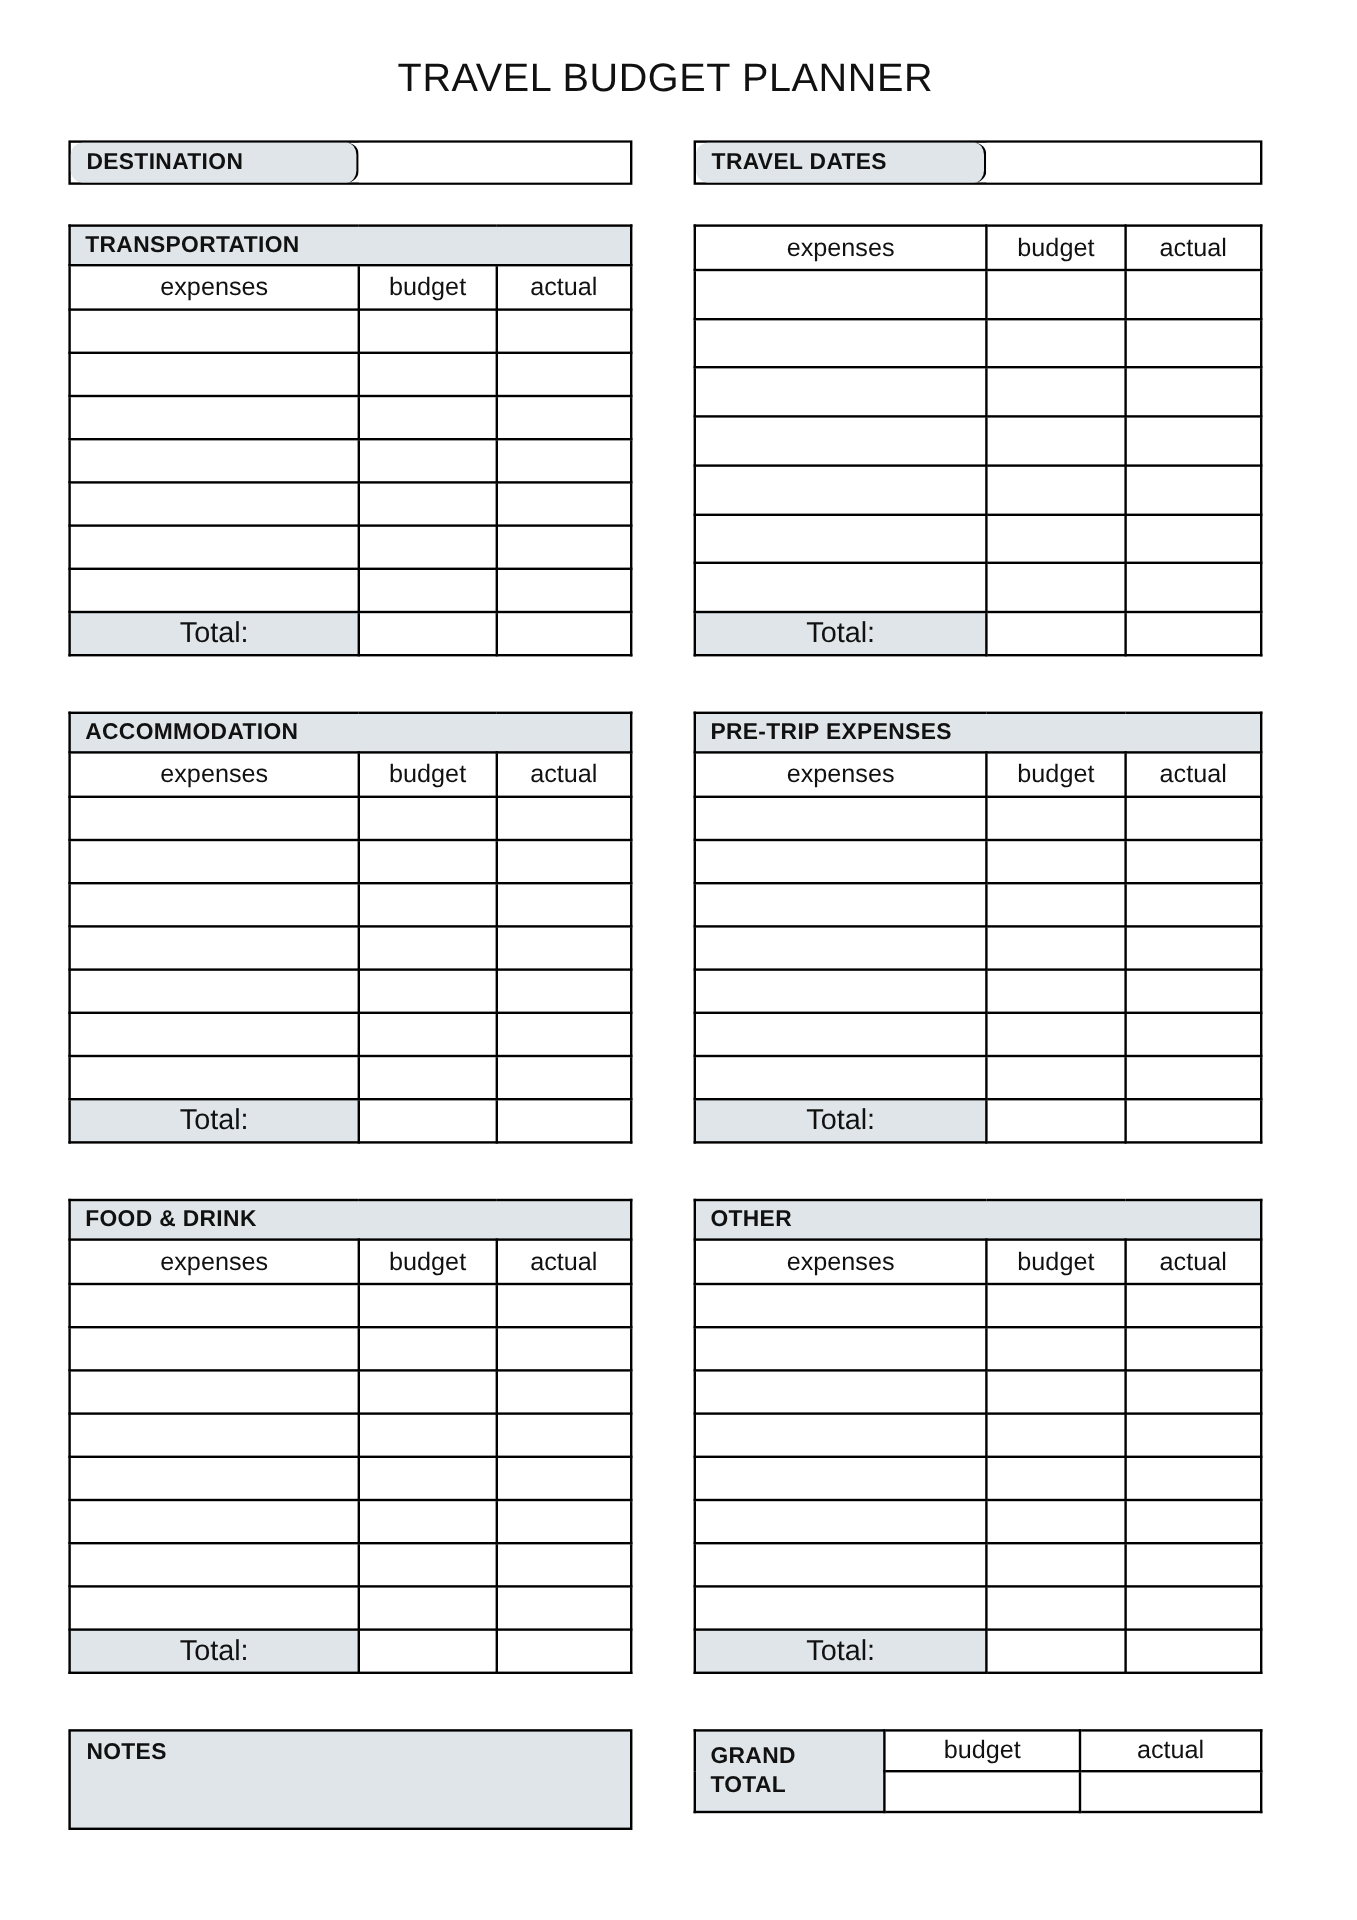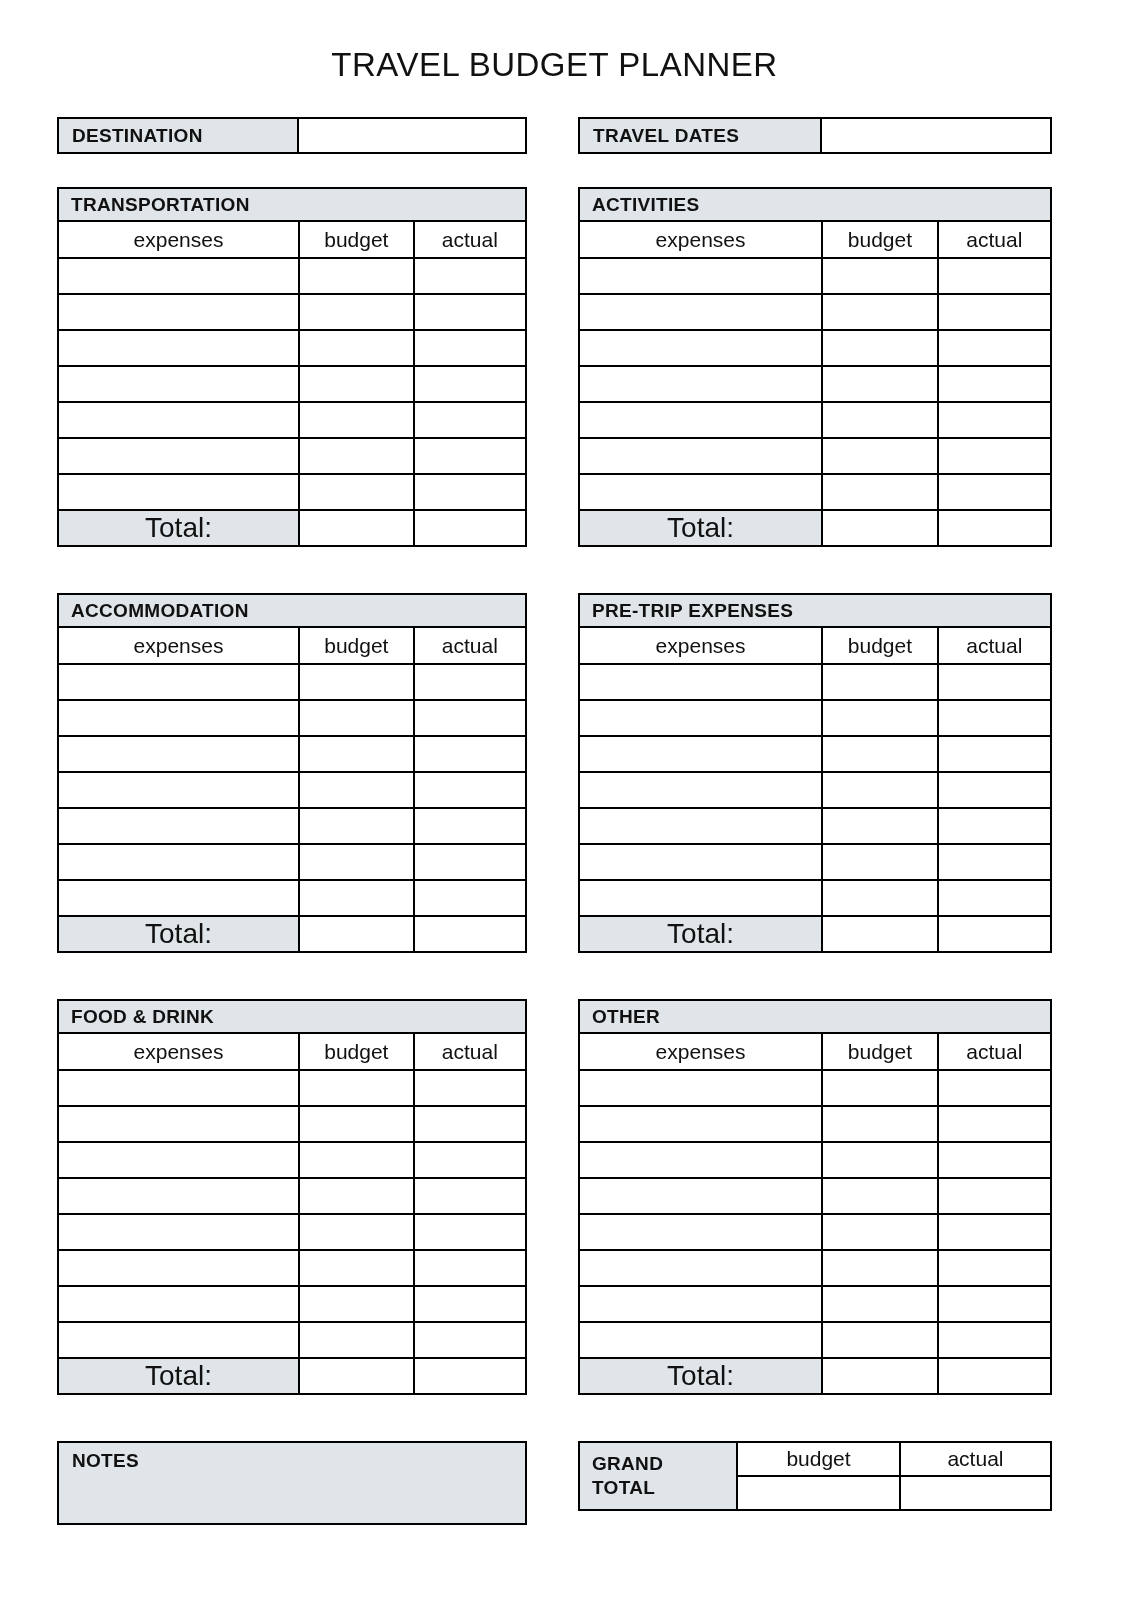--- a/index.html
+++ b/index.html
@@ -39,20 +39,21 @@
   .field-label {
     width: 51.5%;
     background: var(--header-bg, #dfe5e8);
     border-right: 2px solid var(--border, #000);
     font-weight: 700;
     font-size: 19px;
     letter-spacing: 0.3px;
     display: flex;
     align-items: center;
     padding-left: 13px;
+    border-radius: 10px;
   }
   .field-input { flex: 1; background: #fff; }
 
   
   .sections-grid { row-gap: 46px; margin-top: 33px; }
 
   table.budget-table {
     border-collapse: collapse;
     width: 100%;
     table-layout: fixed;
@@ -73,21 +74,21 @@
   .budget-table .col-head td {
     height: 37px;
     text-align: center;
     font-size: 21px;
     font-weight: 400;
   }
   .budget-table tbody td { height: 36px; }
   .budget-table .total-label {
     background: var(--header-bg, #dfe5e8);
     text-align: center;
-    font-size: 28px;
+    font-size: 24px;
     height: 36px;
   }
 
   
   .bottom-grid { margin-top: 46px; align-items: start; }
   .notes-box {
     border: 2px solid var(--border, #000);
     background: var(--header-bg, #dfe5e8);
     height: 84px;
     padding: 7px 13px;
@@ -206,23 +207,20 @@
             </tr>
           </tfoot>
         </table>
         <table class="budget-table">
           <colgroup>
             <col style="width: 51.5%;">
             <col style="width: 24.5%;">
             <col style="width: 24%;">
           </colgroup>
           <thead>
-            <tr>
-              <th class="section-title" colspan="3">ACTIVITIES</th>
-            </tr>
             <tr class="col-head">
               <td>expenses</td>
               <td>budget</td>
               <td>actual</td>
             </tr>
           </thead>
           <tbody>
             <tr>
               <td></td>
               <td></td>

